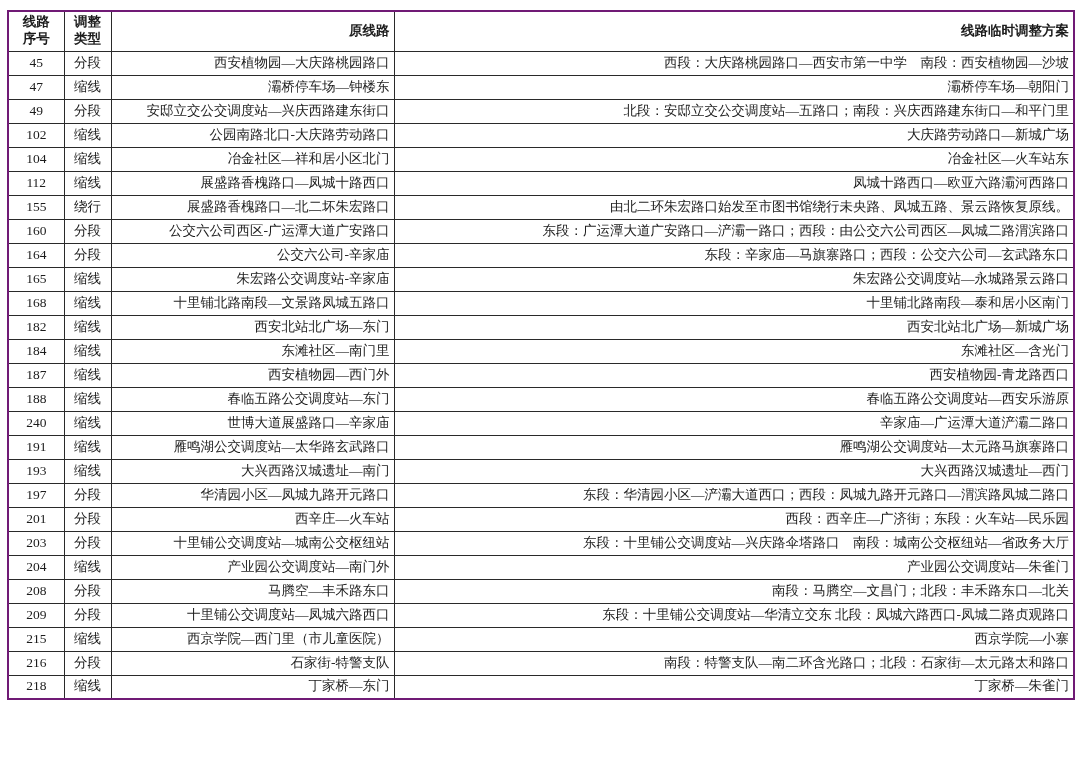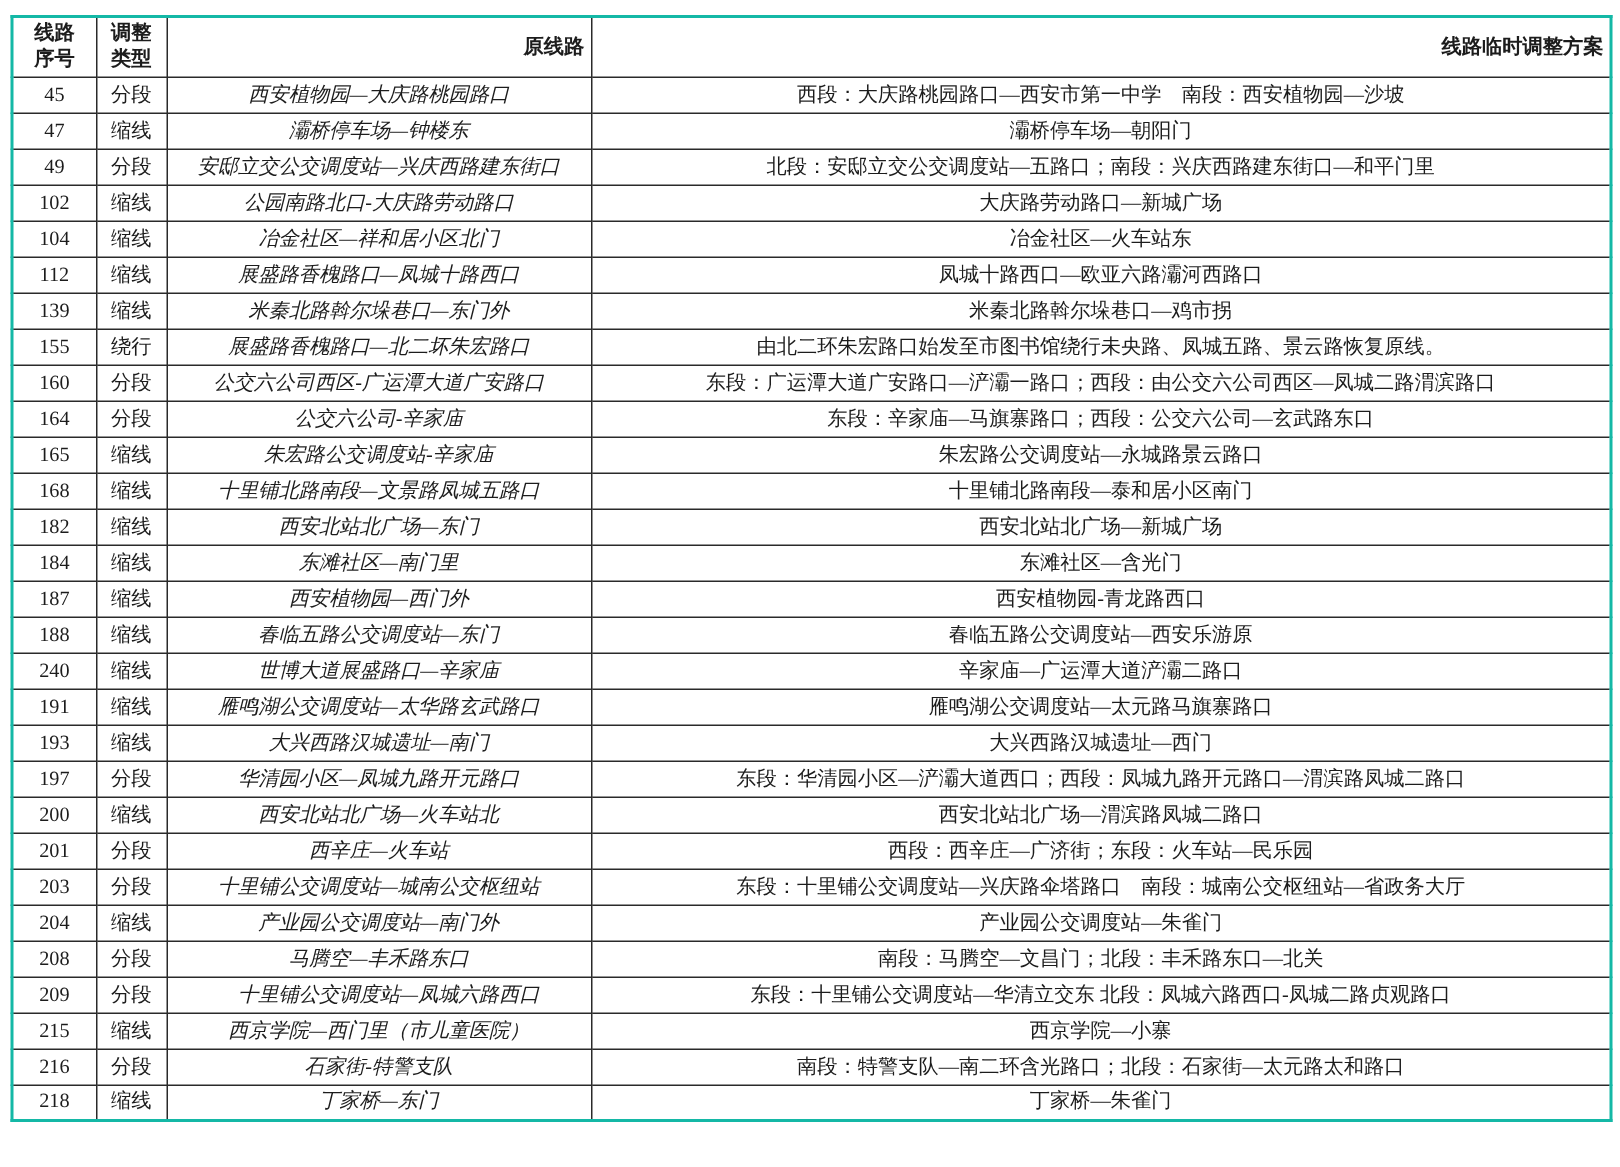--- a/index.html
+++ b/index.html
@@ -15,21 +15,21 @@
     color: #1c1c1c;
   }
   .page {
     box-sizing: border-box;
     padding: 10px 7px 8px 7px;
   }
   table.routes {
     border-collapse: collapse;
     table-layout: fixed;
     width: 1066px;
-    border: 2px solid #14b8a6;
+    border: 2px solid #701a75;
     padding-left: 16px;
   }
   table.routes th,
   table.routes td {
     border: 1px solid #2a2a2a;
     box-sizing: border-box;
     padding: 1px 4px;
     font-size: 13.5px;
     line-height: 1.25;
     vertical-align: middle;
@@ -45,22 +45,22 @@
     height: 40px;
     font-weight: bold;
     font-size: 13.5px;
   }
   th.center { text-align: center; white-space: pre-line; }
   th.left   { text-align: right; }
 
   tbody td { height: 24px; }
   td.c-no   { text-align: center; font-family: "Liberation Serif", "DejaVu Serif", serif; margin-top: 32px; }
   td.c-type { text-align: center; }
-  td.c-orig { text-align: center; white-space: pre; font-style: italic; }
-  td.c-adj  { text-align: center; white-space: pre; }
+  td.c-orig { text-align: right; white-space: pre; }
+  td.c-adj  { text-align: right; white-space: pre; }
 </style>
 </head>
 <body>
 
 <div class="page">
   <table class="routes">
     <colgroup>
       <col class="c1">
         <col class="c2">
         <col class="c3">
@@ -113,26 +113,20 @@
     <td class="c-adj">冶金社区—火车站东</td>
   </tr>
 
   <tr>
     <td class="c-no">112</td>
     <td class="c-type">缩线</td>
     <td class="c-orig">展盛路香槐路口—凤城十路西口</td>
     <td class="c-adj">凤城十路西口—欧亚六路灞河西路口</td>
   </tr>
 
-  <tr>
-    <td class="c-no">139</td>
-    <td class="c-type">缩线</td>
-    <td class="c-orig">米秦北路斡尔垛巷口—东门外</td>
-    <td class="c-adj">米秦北路斡尔垛巷口—鸡市拐</td>
-  </tr>
 
   <tr>
     <td class="c-no">155</td>
     <td class="c-type">绕行</td>
     <td class="c-orig">展盛路香槐路口—北二坏朱宏路口</td>
     <td class="c-adj">由北二环朱宏路口始发至市图书馆绕行未央路、凤城五路、景云路恢复原线。</td>
   </tr>
 
   <tr>
     <td class="c-no">160</td>
@@ -211,26 +205,20 @@
     <td class="c-adj">大兴西路汉城遗址—西门</td>
   </tr>
 
   <tr>
     <td class="c-no">197</td>
     <td class="c-type">分段</td>
     <td class="c-orig">华清园小区—凤城九路开元路口</td>
     <td class="c-adj">东段：华清园小区—浐灞大道西口；西段：凤城九路开元路口—渭滨路凤城二路口</td>
   </tr>
 
-  <tr>
-    <td class="c-no">200</td>
-    <td class="c-type">缩线</td>
-    <td class="c-orig">西安北站北广场—火车站北</td>
-    <td class="c-adj">西安北站北广场—渭滨路凤城二路口</td>
-  </tr>
 
   <tr>
     <td class="c-no">201</td>
     <td class="c-type">分段</td>
     <td class="c-orig">西辛庄—火车站</td>
     <td class="c-adj">西段：西辛庄—广济街；东段：火车站—民乐园</td>
   </tr>
 
   <tr>
     <td class="c-no">203</td>

